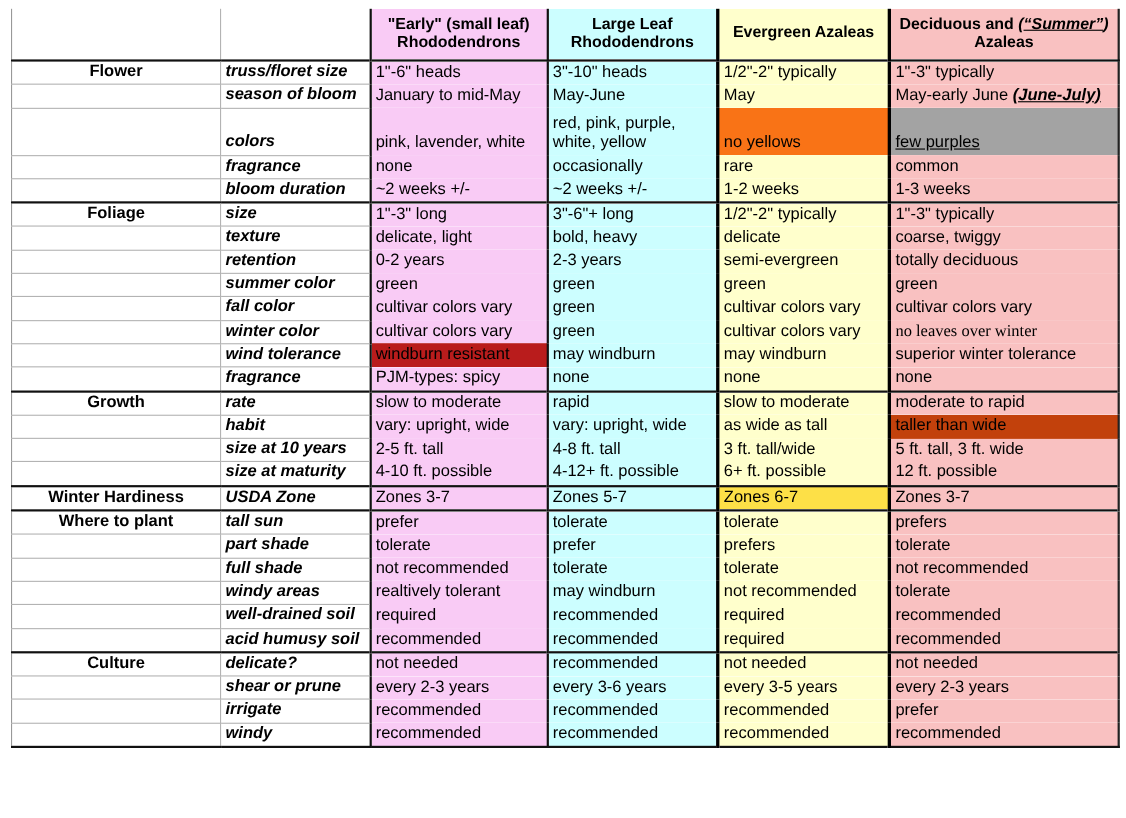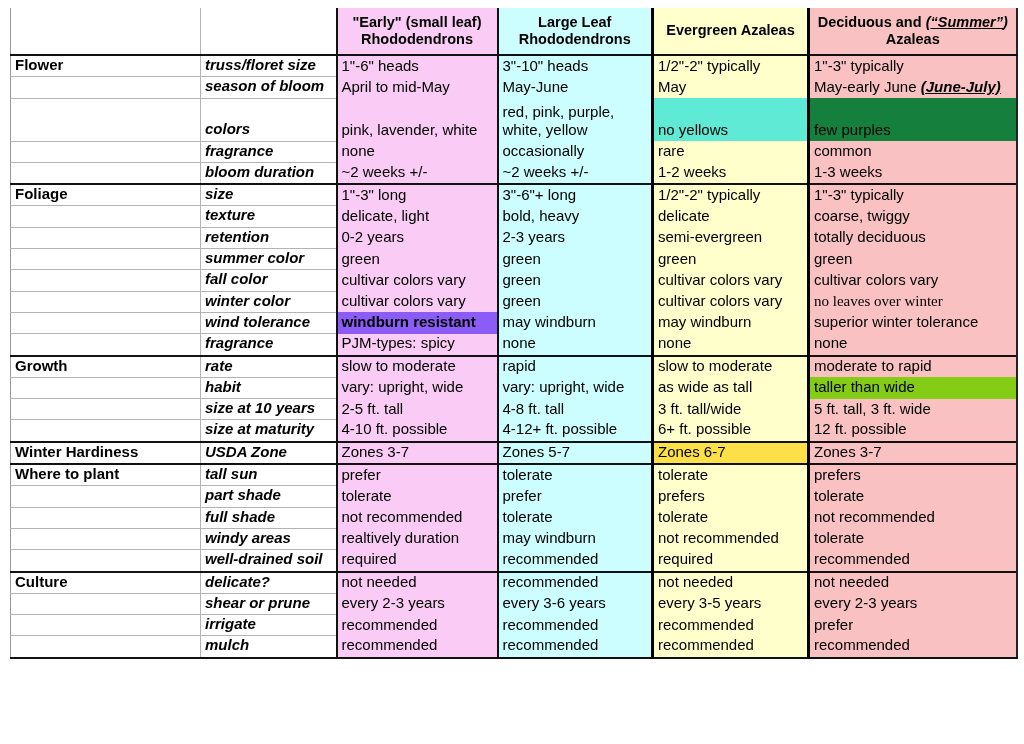--- a/index.html
+++ b/index.html
@@ -12,21 +12,21 @@
   .title-cell{border-top:1px solid #999; border-left:1px solid #999; border-bottom:3px solid #000;
               font-size:25px; font-weight:bold; vertical-align:middle; padding:2px 6px 4px 6px;
               height:33px; letter-spacing:0px;}
   .title-empty{border:1px solid #999; border-bottom:3px solid #000; background:#fff;}
   
   .hdr{font-weight:bold; text-align:center; vertical-align:middle; white-space:pre-line;
        border-bottom:2px solid #111; font-size:14.5px; line-height:1.18; height:47px; padding:1px 2px;}
   .hdr-empty{background:#fff; border-bottom:2px solid #111;}
   
   .c-cat{border-left:1px solid #999; border-right:1px solid #b3b3b3; border-bottom:1px solid #b3b3b3;
-         font-weight:bold; background:#fff;}
+         text-align:center; font-weight:bold; background:#fff;}
   .c-attr{border-right:2px solid #111; border-bottom:1px solid #b3b3b3; font-weight:bold;
           font-style:italic; background:#fff;}
   .v0{border-right:2px solid #111;}
   .v1{border-right:3px solid #000;}
   .v2{border-right:3px solid #000;}
   .v3{border-right:2px solid #222;}
   .sec-top{border-top:2px solid #111;}
   .tall{height:43px;}
   tr.last td{border-bottom:2px solid #111;}
   
@@ -63,32 +63,32 @@
           <td class="c-cat sec-top">Flower</td>
           <td class="c-attr sec-top">truss/floret size</td>
           <td class="v0 sec-top" style="background: rgb(249, 203, 245);">1"-6" heads</td>
           <td class="v1 sec-top" style="background: rgb(204, 254, 255);">3"-10" heads</td>
           <td class="v2 sec-top" style="background: rgb(255, 255, 204);">1/2"-2" typically</td>
           <td class="v3 sec-top" style="background: rgb(249, 193, 193);">1"-3" typically</td>
         </tr>
         <tr>
           <td class="c-cat"></td>
           <td class="c-attr">season of bloom</td>
-          <td class="v0" style="background: rgb(249, 203, 245);">April to mid-May</td>
+          <td class="v0" style="background: rgb(249, 203, 245);">January to mid-May</td>
           <td class="v1" style="background: rgb(204, 254, 255);">May-June</td>
           <td class="v2" style="background: rgb(255, 255, 204);">May</td>
           <td class="v3" style="background: rgb(249, 193, 193);"><span>May-early June </span><span class="st-bitul">(June-July)</span></td>
         </tr>
         <tr>
           <td class="c-cat tall"></td>
           <td class="c-attr tall">colors</td>
           <td class="v0 tall" style="background: rgb(249, 203, 245); white-space: normal;">pink, lavender, white</td>
           <td class="v1 tall" style="background: rgb(204, 254, 255); white-space: normal;">red, pink, purple, white, yellow</td>
-          <td class="v2 tall" style="background: #5eead4; white-space: normal;">no yellows</td>
-          <td class="v3 tall" style="background: #15803d; white-space: normal;">few purples</td>
+          <td class="v2 tall" style="background: #f97316; white-space: normal;">no yellows</td>
+          <td class="v3 tall" style="background: #a3a3a3; white-space: normal; text-decoration: underline;">few purples</td>
         </tr>
         <tr>
           <td class="c-cat"></td>
           <td class="c-attr">fragrance</td>
           <td class="v0" style="background: rgb(249, 203, 245);">none</td>
           <td class="v1" style="background: rgb(204, 254, 255);">occasionally</td>
           <td class="v2" style="background: rgb(255, 255, 204);">rare</td>
           <td class="v3" style="background: rgb(249, 193, 193);">common</td>
         </tr>
         <tr>
@@ -143,21 +143,21 @@
           <td class="c-cat"></td>
           <td class="c-attr">winter color</td>
           <td class="v0" style="background: rgb(249, 203, 245);">cultivar colors vary</td>
           <td class="v1" style="background: rgb(204, 254, 255);">green</td>
           <td class="v2" style="background: rgb(255, 255, 204);">cultivar colors vary</td>
           <td class="v3" style="background: rgb(249, 193, 193); font-family: Liberation Serif, serif;">no leaves over winter</td>
         </tr>
         <tr>
           <td class="c-cat"></td>
           <td class="c-attr">wind tolerance</td>
-          <td class="v0" style="background: #8b5cf6; font-weight: bold;">windburn resistant</td>
+          <td class="v0" style="background: #b91c1c;">windburn resistant</td>
           <td class="v1" style="background: rgb(204, 254, 255);">may windburn</td>
           <td class="v2" style="background: rgb(255, 255, 204);">may windburn</td>
           <td class="v3" style="background: rgb(249, 193, 193);">superior winter tolerance</td>
         </tr>
         <tr>
           <td class="c-cat"></td>
           <td class="c-attr">fragrance</td>
           <td class="v0" style="background: rgb(249, 203, 245);">PJM-types: spicy</td>
           <td class="v1" style="background: rgb(204, 254, 255);">none</td>
           <td class="v2" style="background: rgb(255, 255, 204);">none</td>
@@ -170,21 +170,21 @@
           <td class="v1 sec-top" style="background: rgb(204, 254, 255);">rapid</td>
           <td class="v2 sec-top" style="background: rgb(255, 255, 204);">slow to moderate</td>
           <td class="v3 sec-top" style="background: rgb(249, 193, 193);">moderate to rapid</td>
         </tr>
         <tr>
           <td class="c-cat"></td>
           <td class="c-attr">habit</td>
           <td class="v0" style="background: rgb(249, 203, 245);">vary: upright, wide</td>
           <td class="v1" style="background: rgb(204, 254, 255);">vary: upright, wide</td>
           <td class="v2" style="background: rgb(255, 255, 204);">as wide as tall</td>
-          <td class="v3" style="background: #84cc16;">taller than wide</td>
+          <td class="v3" style="background: #c2410c;">taller than wide</td>
         </tr>
         <tr>
           <td class="c-cat"></td>
           <td class="c-attr">size at 10 years</td>
           <td class="v0" style="background: rgb(249, 203, 245);">2-5 ft. tall</td>
           <td class="v1" style="background: rgb(204, 254, 255);">4-8 ft. tall</td>
           <td class="v2" style="background: rgb(255, 255, 204);">3 ft. tall/wide</td>
           <td class="v3" style="background: rgb(249, 193, 193);">5 ft. tall, 3 ft. wide</td>
         </tr>
         <tr>
@@ -223,29 +223,37 @@
           <td class="c-cat"></td>
           <td class="c-attr">full shade</td>
           <td class="v0" style="background: rgb(249, 203, 245);">not recommended</td>
           <td class="v1" style="background: rgb(204, 254, 255);">tolerate</td>
           <td class="v2" style="background: rgb(255, 255, 204);">tolerate</td>
           <td class="v3" style="background: rgb(249, 193, 193);">not recommended</td>
         </tr>
         <tr>
           <td class="c-cat"></td>
           <td class="c-attr">windy areas</td>
-          <td class="v0" style="background: rgb(249, 203, 245);">realtively duration</td>
+          <td class="v0" style="background: rgb(249, 203, 245);">realtively tolerant</td>
           <td class="v1" style="background: rgb(204, 254, 255);">may windburn</td>
           <td class="v2" style="background: rgb(255, 255, 204);">not recommended</td>
           <td class="v3" style="background: rgb(249, 193, 193);">tolerate</td>
         </tr>
         <tr>
           <td class="c-cat"></td>
           <td class="c-attr">well-drained soil</td>
           <td class="v0" style="background: rgb(249, 203, 245);">required</td>
+          <td class="v1" style="background: rgb(204, 254, 255);">recommended</td>
+          <td class="v2" style="background: rgb(255, 255, 204);">required</td>
+          <td class="v3" style="background: rgb(249, 193, 193);">recommended</td>
+        </tr>
+        <tr>
+          <td class="c-cat"></td>
+          <td class="c-attr">acid humusy soil</td>
+          <td class="v0" style="background: rgb(249, 203, 245);">recommended</td>
           <td class="v1" style="background: rgb(204, 254, 255);">recommended</td>
           <td class="v2" style="background: rgb(255, 255, 204);">required</td>
           <td class="v3" style="background: rgb(249, 193, 193);">recommended</td>
         </tr>
         <tr>
           <td class="c-cat sec-top">Culture</td>
           <td class="c-attr sec-top">delicate?</td>
           <td class="v0 sec-top" style="background: rgb(249, 203, 245);">not needed</td>
           <td class="v1 sec-top" style="background: rgb(204, 254, 255);">recommended</td>
           <td class="v2 sec-top" style="background: rgb(255, 255, 204);">not needed</td>
@@ -262,21 +270,21 @@
         <tr>
           <td class="c-cat"></td>
           <td class="c-attr">irrigate</td>
           <td class="v0" style="background: rgb(249, 203, 245);">recommended</td>
           <td class="v1" style="background: rgb(204, 254, 255);">recommended</td>
           <td class="v2" style="background: rgb(255, 255, 204);">recommended</td>
           <td class="v3" style="background: rgb(249, 193, 193);">prefer</td>
         </tr>
         <tr class="last">
           <td class="c-cat"></td>
-          <td class="c-attr">mulch</td>
+          <td class="c-attr">windy</td>
           <td class="v0" style="background: rgb(249, 203, 245);">recommended</td>
           <td class="v1" style="background: rgb(204, 254, 255);">recommended</td>
           <td class="v2" style="background: rgb(255, 255, 204);">recommended</td>
           <td class="v3" style="background: rgb(249, 193, 193);">recommended</td>
         </tr>
       </tbody>
   </table>
 </div>
 
 </body></html>

